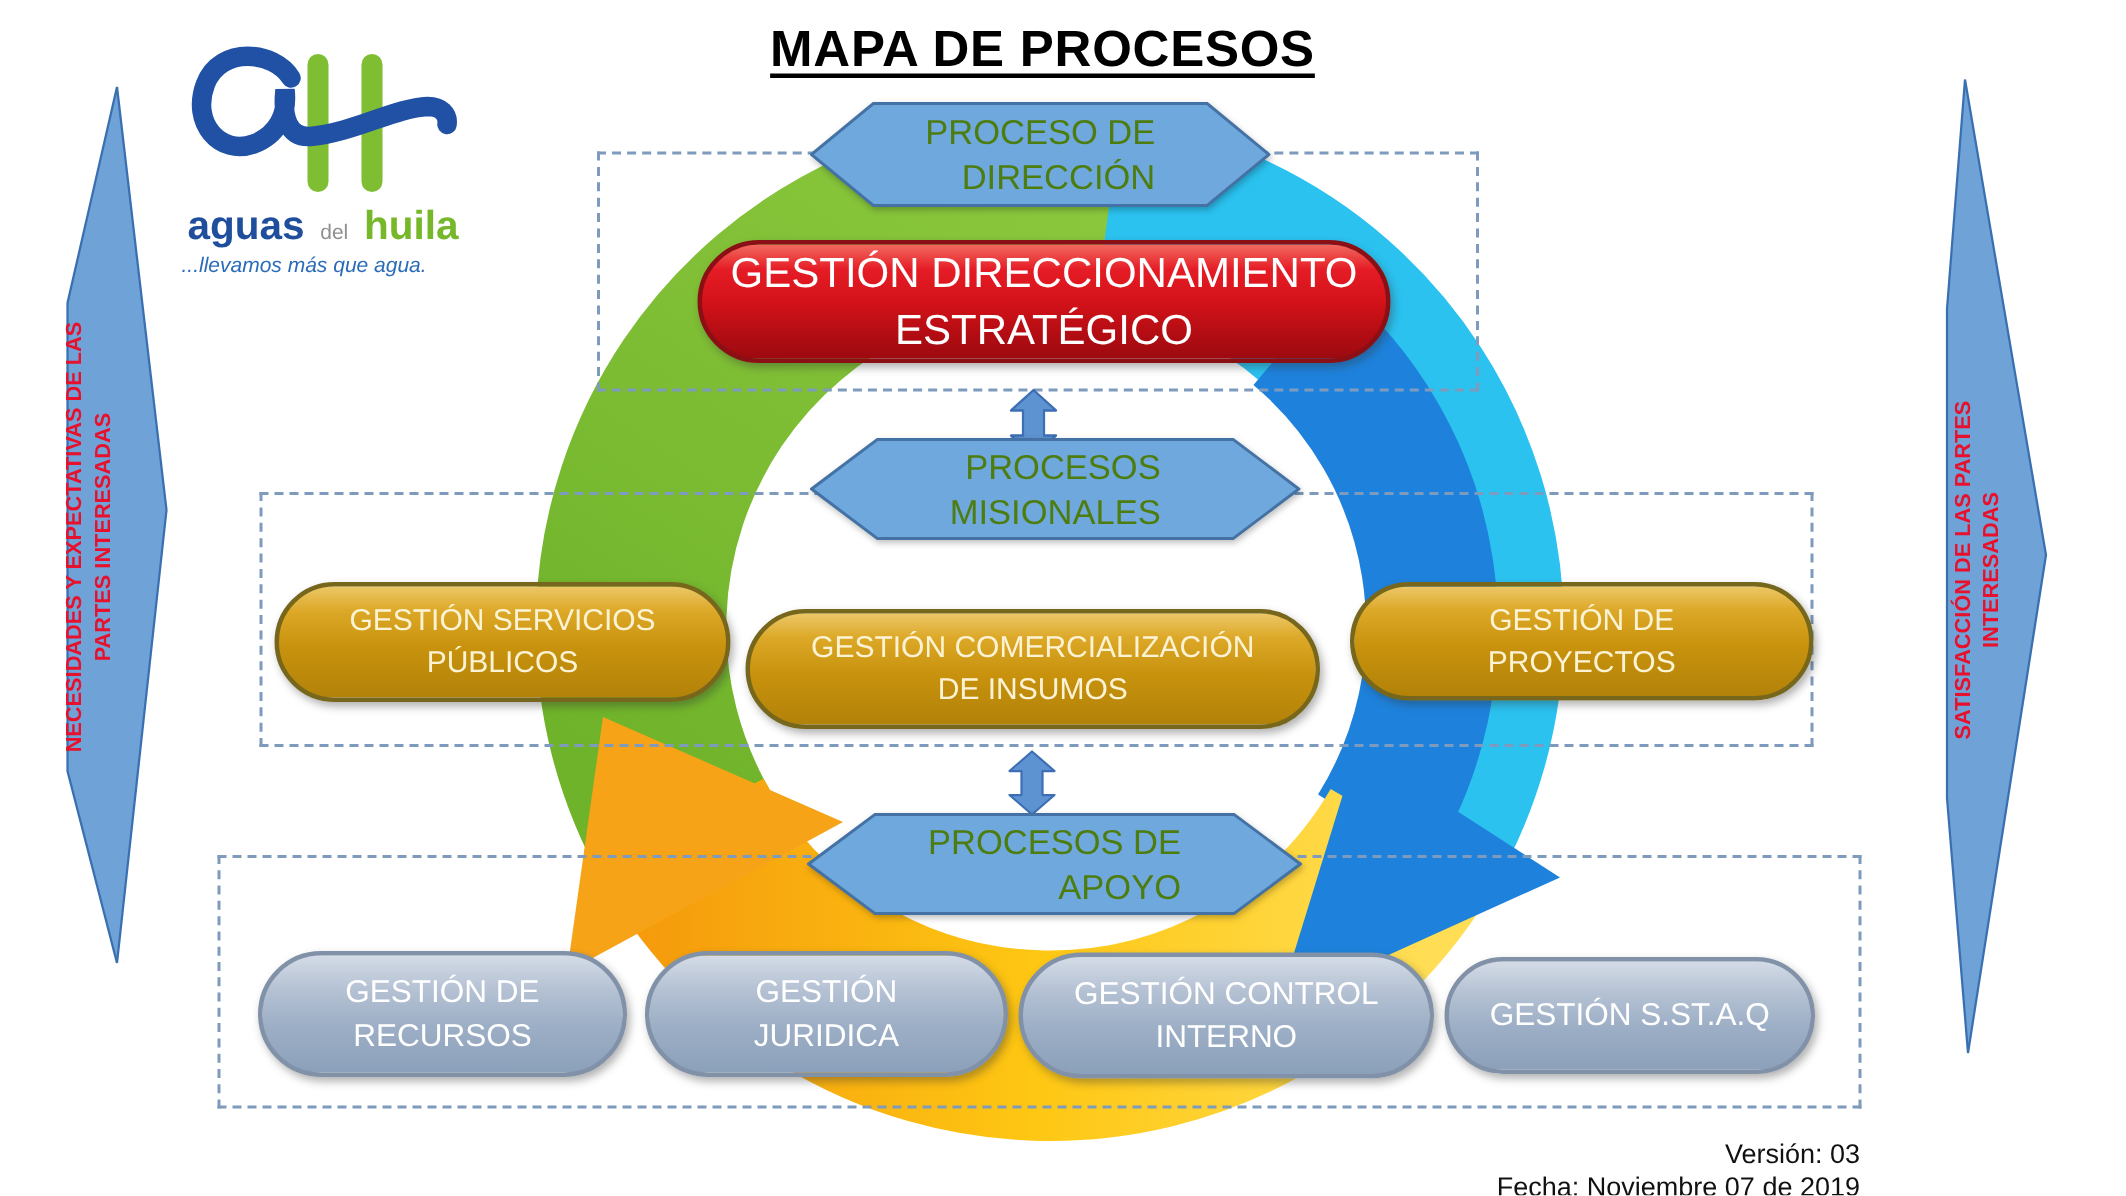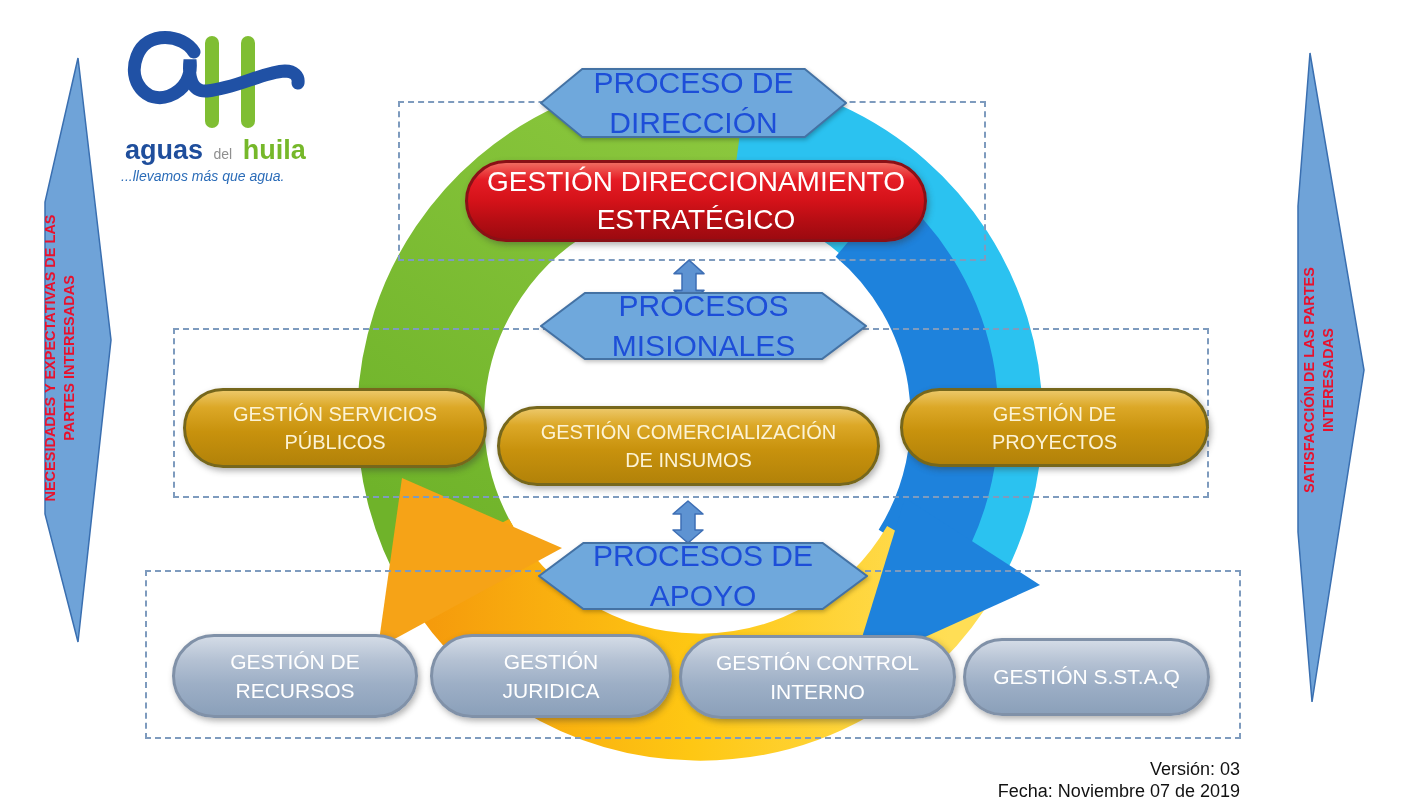--- a/index.html
+++ b/index.html
@@ -10,21 +10,21 @@
   .banner{position:absolute;z-index:2;}
   .vtext{position:absolute;z-index:3;white-space:pre;text-align:center;
          font-weight:bold;color:#e8112d;font-size:14.5px;line-height:19px;
          transform:rotate(-90deg);}
   .dash-box{position:absolute;z-index:3;border:2px dashed #7e9bbe;}
   .darrow{position:absolute;z-index:4;}
   .hex{position:absolute;z-index:5;}
   .hex svg{position:absolute;left:0;top:0;width:100%;height:100%;
            filter:drop-shadow(1px 2px 2px rgba(0,0,0,.25));}
   .hex-label{position:absolute;left:0;top:0;right:0;bottom:0;display:flex;align-items:center;
-             justify-content:center;text-align:center;color:#1d4ed8;font-size:30px;
+             justify-content:center;text-align:right;color:#4d7c0f;font-size:23px;
              line-height:1.32;white-space:pre;z-index:2;}
   .pill{position:absolute;z-index:6;display:flex;align-items:center;justify-content:center;
         text-align:center;white-space:pre;border-radius:42px;
         box-shadow:2px 3px 6px rgba(50,50,50,.38);}
   .pill-red{background:linear-gradient(180deg,#f16a60 0%,#e51c25 22%,#d41219 50%,#b30d13 78%,#9c0a10 100%);
             border:3px solid #8a1016;color:#ffffff;font-size:28px;line-height:1.35;}
   .pill-gold{background:linear-gradient(180deg,#ecc767 0%,#dca827 22%,#c8920d 55%,#b28209 100%);
              border:3px solid #76671c;color:#fcf3d5;font-size:20px;line-height:1.4;}
   .pill-gray{background:linear-gradient(180deg,#d3dbe6 0%,#b4c1d3 30%,#9dafc6 60%,#8ba0ba 100%);
              border:3px solid #8091a8;color:#ffffff;font-size:21px;line-height:1.4;}
@@ -53,20 +53,21 @@
       </linearGradient>
     </defs>
     <path d="M661,141 A280,280 0 0 1 937,566" fill="none" stroke="#2BC2F0" stroke-width="127"></path>
     <path d="M864,223 A255,255 0 0 1 916,553" fill="none" stroke="#1E82DC" stroke-width="88"></path>
     <path d="M458,558 A280,280 0 0 1 739,141" fill="none" stroke="url(#gg)" stroke-width="127"></path>
     <path d="M942,558 A280,280 0 0 1 453,549" fill="none" stroke="url(#og)" stroke-width="127"></path>
     <polygon points="402,478 378,648 562,548" fill="#F6A317"></polygon>
     <polygon points="852,670 1040,585 905,498" fill="#1E82DC"></polygon>
   </svg>
 
+  <div id="page-title">MAPA DE PROCESOS</div>
 
   <svg id="logo" width="215" height="162" viewBox="0 0 215 162">
     <rect x="110" y="10" width="14" height="92" rx="7" fill="#7FBE33"></rect>
     <rect x="146" y="10" width="14" height="92" rx="7" fill="#7FBE33"></rect>
     <path d="M99,26 C88,8 52,4 42,30 C32,56 52,78 74,70 C90,64 97,50 95,34 C93,52 97,66 112,65 C142,62 168,46 190,45 C199,45 204,50 203,57" fill="none" stroke="#2051A5" stroke-width="13" stroke-linecap="round"></path>
     <text x="30" y="133" font-family="Liberation Sans, sans-serif">
       <tspan font-size="27" font-weight="bold" fill="#1F4E9C">aguas</tspan>
       <tspan dx="6" font-size="14" fill="#8f8f8f">del</tspan>
       <tspan dx="6" font-size="27" font-weight="bold" fill="#76B82A">huila</tspan>
     </text>

